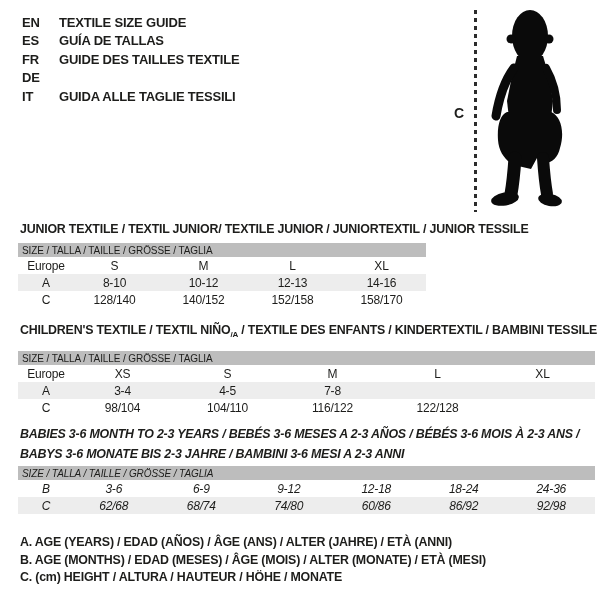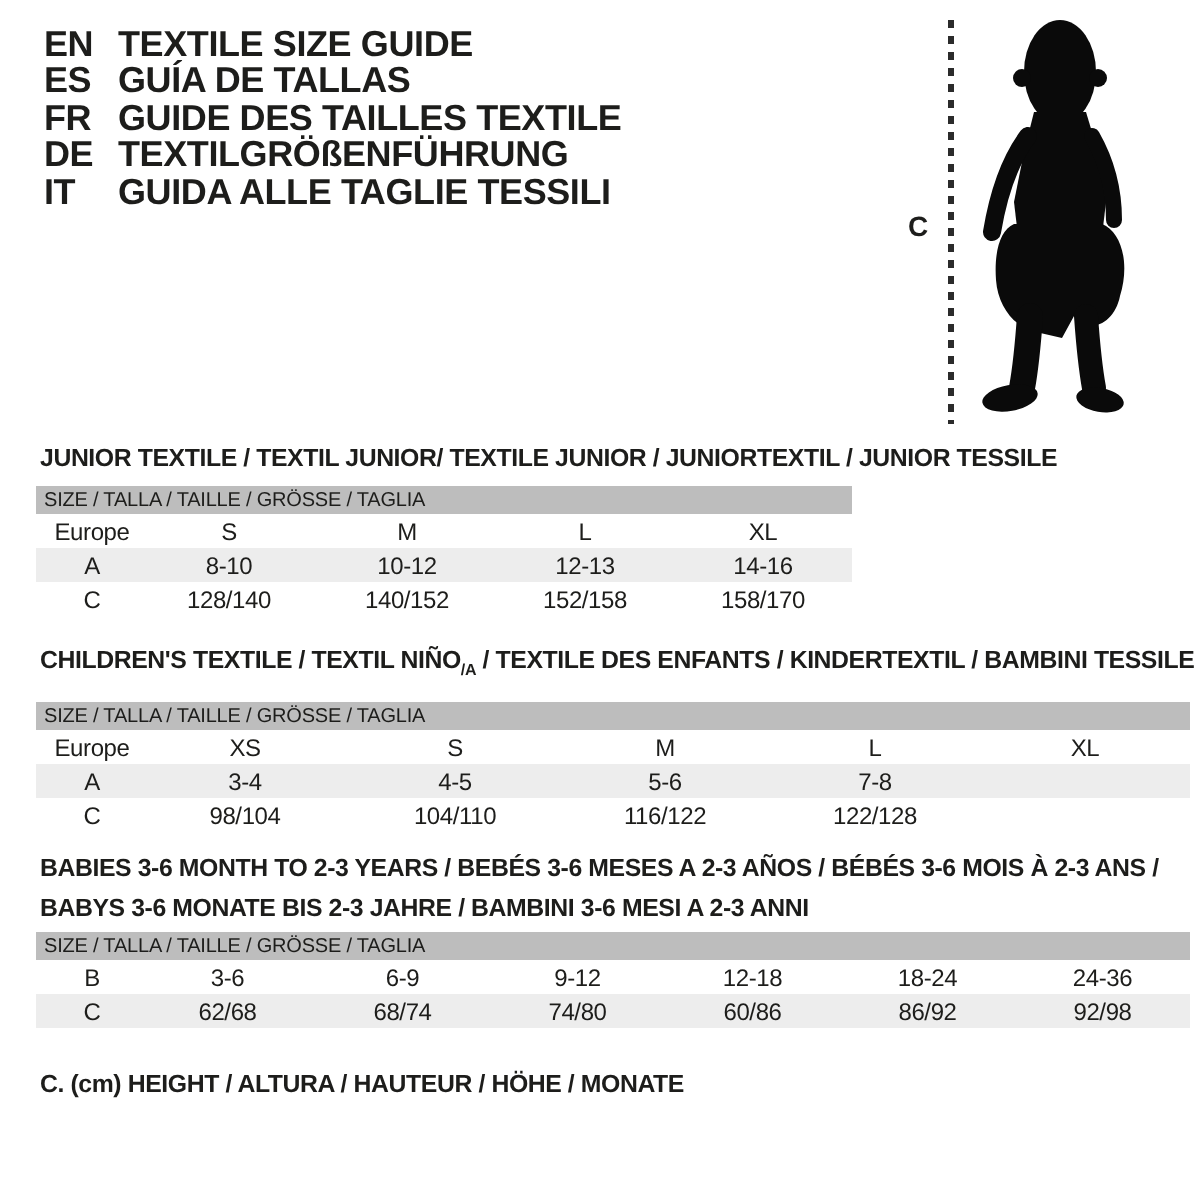--- a/index.html
+++ b/index.html
@@ -2,32 +2,32 @@
 <html style="--background: #ffffff; --text: #1d1d1b; --table_header_bg: #bdbdbd; --row_alt_bg: #ededed; --silhouette: #0a0a0a; --dash_line: #2b2b2b;"><head>
 <meta charset="utf-8">
 <style>
   html,body{margin:0;padding:0;background:#fff;}
   #page{
     position:relative;width:600px;height:600px;background:var(--background,#fff);
     overflow:hidden;font-family:"Liberation Sans",sans-serif;color:var(--text,#1d1d1b);
   }
   
   #lang-list{position:absolute;left:22px;top:13px;}
-  .lang-row{display:flex;height:18.5px;align-items:center;font-weight:700;font-size:18px;letter-spacing:-0.2px;}
+  .lang-row{display:flex;height:18.5px;align-items:center;font-weight:700;font-size:13px;letter-spacing:-0.2px;}
   .lang-code{width:37px;flex:0 0 37px;}
   
   #dash-line{position:absolute;left:474px;top:10px;width:3px;height:202px;
     background:repeating-linear-gradient(to bottom,#2b2b2b 0 4px,transparent 4px 8px);}
   #figure-label{position:absolute;left:454px;top:105px;font-size:14px;font-weight:700;}
   #baby{position:absolute;left:487px;top:6px;}
   
   .size-table{position:absolute;left:18px;}
   .t0{top:219px;width:408px;}
   .t1{top:320px;width:577px;}
-  .t2{top:424px;width:577px;}
+  .t2{top:424px;width:577px;font-style:italic;}
   .tbl-title{font-size:12.4px;font-weight:700;letter-spacing:-0.2px;line-height:20px;margin:0 0 0 2px;white-space:nowrap;}
   .tbl-title sub{font-size:8px;}
   .tbl{position:absolute;left:0;width:100%;}
   .t0 .tbl{top:24px;}
   .t1 .tbl{top:31px;}
   .t2 .tbl{top:42px;}
   .hbar{height:14px;background:var(--table_header_bg,#bdbdbd);font-size:10px;
     display:flex;align-items:center;padding-left:4px;letter-spacing:-0.1px;box-sizing:border-box;}
   .row{display:grid;height:17px;align-items:center;font-size:12px;letter-spacing:-0.2px;}
   .row.alt{background:var(--row_alt_bg,#ededed);}
@@ -50,21 +50,20 @@
       <div class="lang-row">
         <span class="lang-code">ES</span>
         <span>GUÍA DE TALLAS</span>
       </div>
       <div class="lang-row">
         <span class="lang-code">FR</span>
         <span>GUIDE DES TAILLES TEXTILE</span>
       </div>
       <div class="lang-row">
         <span class="lang-code">DE</span>
-        <span>TEXTILGRÖßENFÜHRUNG</span>
       </div>
       <div class="lang-row">
         <span class="lang-code">IT</span>
         <span>GUIDA ALLE TAGLIE TESSILI</span>
       </div>
     </div>
 
   <div id="dash-line"></div>
   <div id="figure-label">C</div>
 
@@ -125,21 +124,20 @@
           <div class="cell">XS</div>
           <div class="cell">S</div>
           <div class="cell">M</div>
           <div class="cell">L</div>
           <div class="cell">XL</div>
         </div>
         <div class="row alt" style="grid-template-columns: 52px repeat(5, 1fr);">
           <div class="lbl">A</div>
           <div class="cell">3-4</div>
           <div class="cell">4-5</div>
-          <div class="cell">5-6</div>
           <div class="cell">7-8</div>
         </div>
         <div class="row" style="grid-template-columns: 52px repeat(5, 1fr);">
           <div class="lbl">C</div>
           <div class="cell">98/104</div>
           <div class="cell">104/110</div>
           <div class="cell">116/122</div>
           <div class="cell">122/128</div>
         </div>
       </div>
@@ -167,16 +165,18 @@
           <div class="cell">68/74</div>
           <div class="cell">74/80</div>
           <div class="cell">60/86</div>
           <div class="cell">86/92</div>
           <div class="cell">92/98</div>
         </div>
       </div>
   </section>
 
   <div id="legend">
+    <div>A. AGE (YEARS) / EDAD (AÑOS) / ÂGE (ANS) / ALTER (JAHRE) / ETÀ (ANNI)</div>
+    <div>B. AGE (MONTHS) / EDAD (MESES) / ÂGE (MOIS) / ALTER (MONATE) / ETÀ (MESI)</div>
     <div>C. (cm) HEIGHT / ALTURA / HAUTEUR / HÖHE / MONATE</div>
   </div>
 
 </div>
 
 </body></html>

